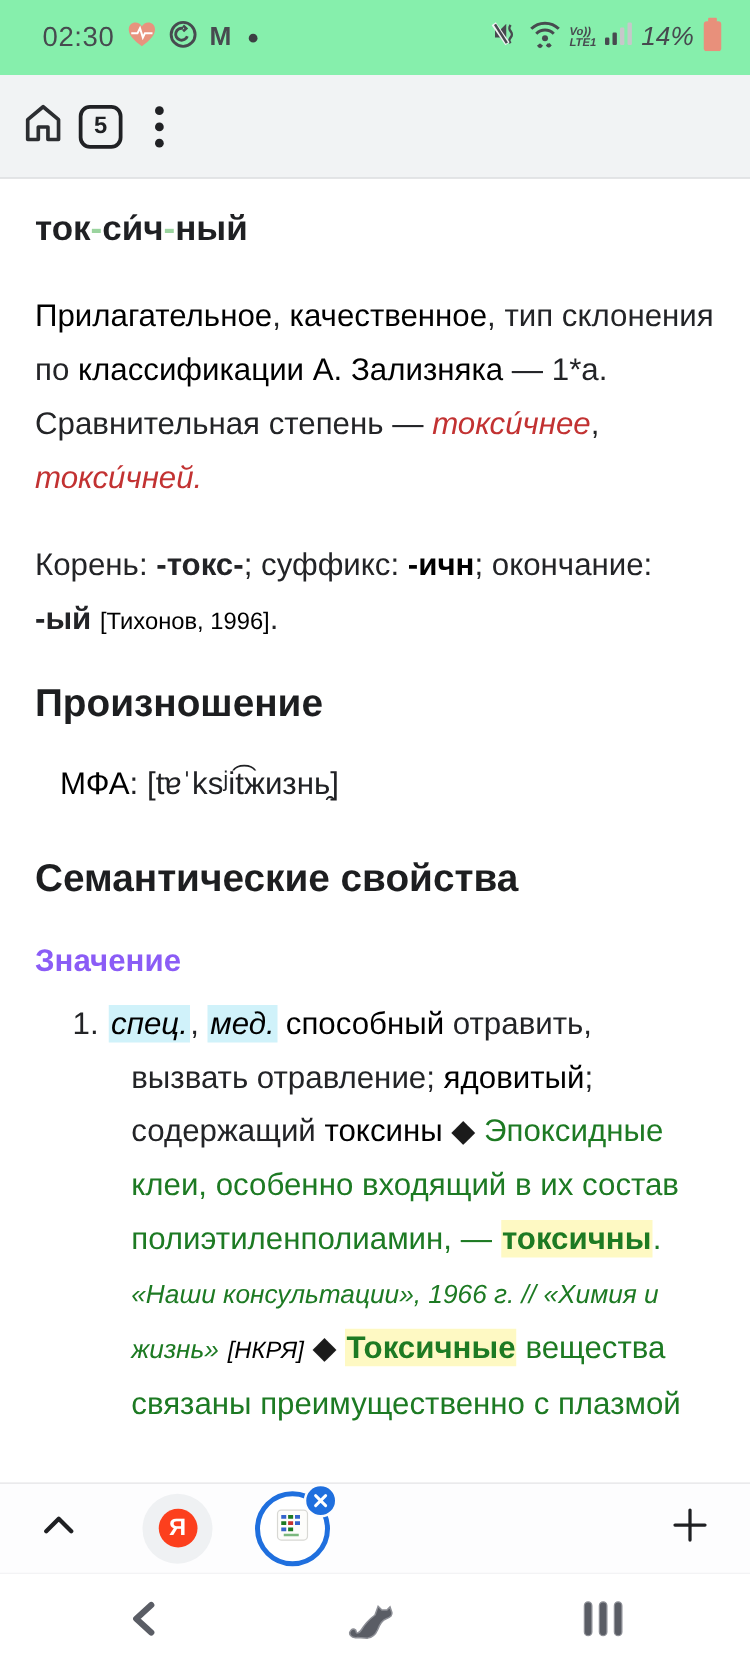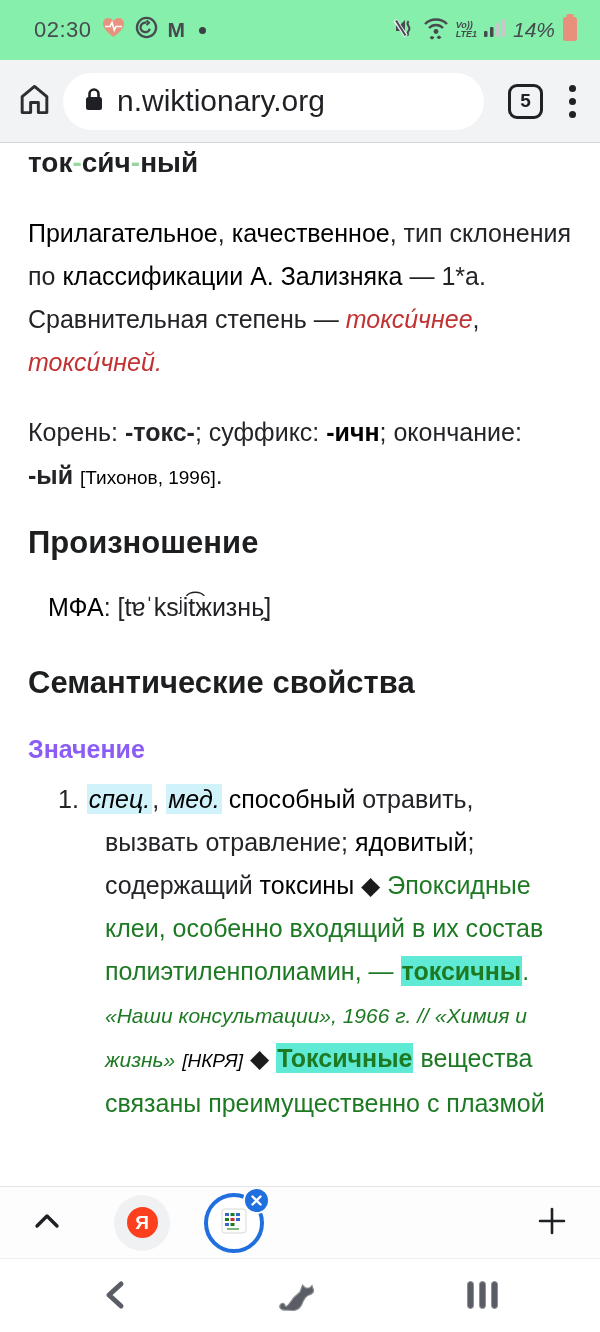--- a/index.html
+++ b/index.html
@@ -24,21 +24,21 @@
     display:flex; align-items:center; padding:0 20px; margin:0 14px 0 10px; overflow:hidden; }
   .url { font-size:30px; color:#1f2023; white-space:nowrap; margin-left:12px; }
   .tabcount { width:35px; height:35px; border:3px solid #202124; border-radius:9px;
     display:flex; align-items:center; justify-content:center;
     font-size:19px; font-weight:700; margin:0 10px; }
   .kebab { display:flex; flex-direction:column; gap:6px; padding:8px 10px; margin-left:6px; }
   .kebab i { width:7px; height:7px; border-radius:50%; background:#202124; }
 
   
   .content { height:1043px; overflow:hidden; padding:0 28px; background:#fff; }
-  .headword { font-size:28px; font-weight:700; margin-top:4px; color:#1f2023; }
+  .headword { font-size:28px; font-weight:700; margin-top:24px; color:#1f2023; }
   p.body, li.body { font-size:25px; line-height:43px; color:#232427; }
   .p-morph { margin-top:33px; }
   .p-morphemes { margin-top:27px; }
   h2.sect { font-size:31px; font-weight:700; color:#1d1e20; }
   .h-pron { margin-top:26px; }
   .h-sem { margin-top:36px; }
   h3.sub { font-size:25px; font-weight:700; margin-top:34px; color:#8b5cf6; }
   .ipa-line { margin-top:25px; padding-left:20px; font-size:25px; line-height:43px; }
   .deflist { margin-top:14px; }
   .deflist li { list-style:none; padding-left:77px; text-indent:-47px; }
@@ -46,21 +46,21 @@
 
   
   .lnk { color:#000000; }
   .red { color:#c23232; font-style:italic; }
   .b   { font-weight:700; }
   .grn { color:#1d7a23; }
   .it  { font-style:italic; }
   .sm  { font-size:21px; }
   .ref { font-size:19px; }
   .hlc { background:#d0f2fa; padding:1px 2px; }
-  .hll { background:#5eead4; padding:1px 1px; }
+  .hll { background:#fef9c3; padding:1px 1px; }
   .hyph { color:#9bd49f; }
   .dia { color:#1b1b1b; font-style:normal; }
 
   
   .tabstrip { height:72px; background:#fdfdfe; border-top:1px solid #e3e4e6;
     display:flex; align-items:center; padding:0 26px; position:relative; }
   .chev-up { padding:6px; }
   .ya-circle { width:56px; height:56px; border-radius:50%; background:#eff1f3;
     display:flex; align-items:center; justify-content:center; margin-left:46px; }
   .ya-logo { width:31px; height:31px; border-radius:50%; background:#fc3f1d; color:#fff;
@@ -142,29 +142,20 @@
     </span>
   </div>
 </div>
 
 <div class="toolbar">
   <span>
     <svg width="37" height="37" viewBox="0 0 24 24">
       <path d="M12 3.5 L4 10.2 V20.5 H9.5 V14 H14.5 V20.5 H20 V10.2 Z" fill="none" stroke="#2c2e31" stroke-width="1.9" stroke-linejoin="round"></path>
     </svg>
   </span>
-  <div class="omnibox">
-    <span>
-      <svg width="22" height="26" viewBox="0 0 22 26">
-        <rect x="3" y="11" width="16" height="13" rx="2.5" fill="#1f2023"></rect>
-        <path d="M6.5 11 V8 a4.5 4.5 0 0 1 9 0 V11" fill="none" stroke="#1f2023" stroke-width="2.6"></path>
-      </svg>
-    </span>
-    <span class="url">n.wiktionary.org</span>
-  </div>
   <div class="tabcount">
     <span>5</span>
   </div>
   <div class="kebab">
     <i></i>
       <i></i>
       <i></i>
   </div>
 </div>
 

